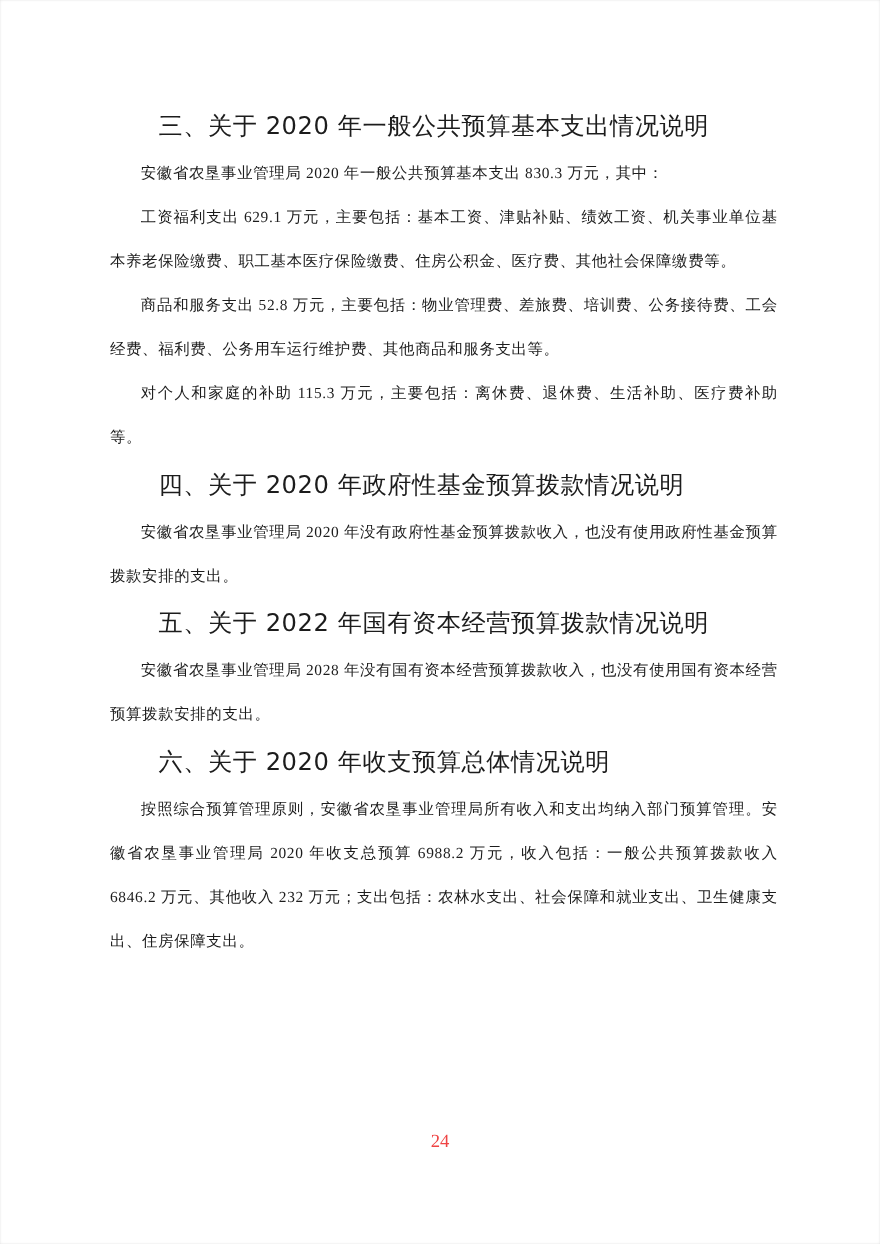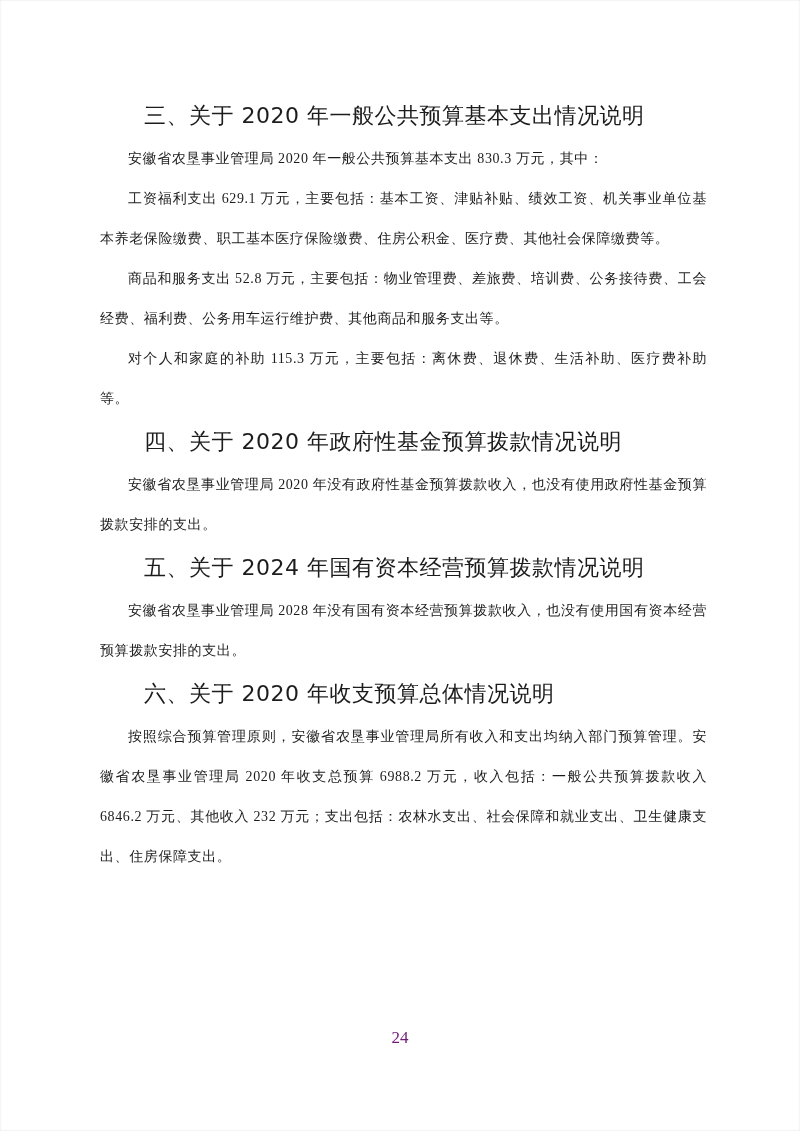--- a/index.html
+++ b/index.html
@@ -45,21 +45,21 @@
   .footer {
     position: absolute;
     left: 0;
     top: 1028px;
     width: 100%;
     text-align: center;
   }
   .page-number {
     font-family: "Liberation Serif", "DejaVu Serif", serif;
     font-size: 17px;
-    color: #701a75;
+    color: #ef4444;
     text-align: center;
   }
 </style>
 </head>
 <body>
 
 <div class="page">
   <main class="content">
 
     <section>
@@ -69,21 +69,21 @@
       <p class="para">商品和服务支出 52.8 万元，主要包括：物业管理费、差旅费、培训费、公务接待费、工会经费、福利费、公务用车运行维护费、其他商品和服务支出等。</p>
       <p class="para">对个人和家庭的补助 115.3 万元，主要包括：离休费、退休费、生活补助、医疗费补助等。</p>
     </section>
 
     <section>
       <h2 class="heading">四、关于 2020 年政府性基金预算拨款情况说明</h2>
       <p class="para">安徽省农垦事业管理局 2020 年没有政府性基金预算拨款收入，也没有使用政府性基金预算拨款安排的支出。</p>
     </section>
 
     <section>
-      <h2 class="heading">五、关于 2024 年国有资本经营预算拨款情况说明</h2>
+      <h2 class="heading">五、关于 2022 年国有资本经营预算拨款情况说明</h2>
       <p class="para">安徽省农垦事业管理局 2028 年没有国有资本经营预算拨款收入，也没有使用国有资本经营预算拨款安排的支出。</p>
     </section>
 
     <section>
       <h2 class="heading">六、关于 2020 年收支预算总体情况说明</h2>
       <p class="para">按照综合预算管理原则，安徽省农垦事业管理局所有收入和支出均纳入部门预算管理。安徽省农垦事业管理局 2020 年收支总预算 6988.2 万元，收入包括：一般公共预算拨款收入 6846.2 万元、其他收入 232 万元；支出包括：农林水支出、社会保障和就业支出、卫生健康支出、住房保障支出。</p>
     </section>
 
   </main>
 

